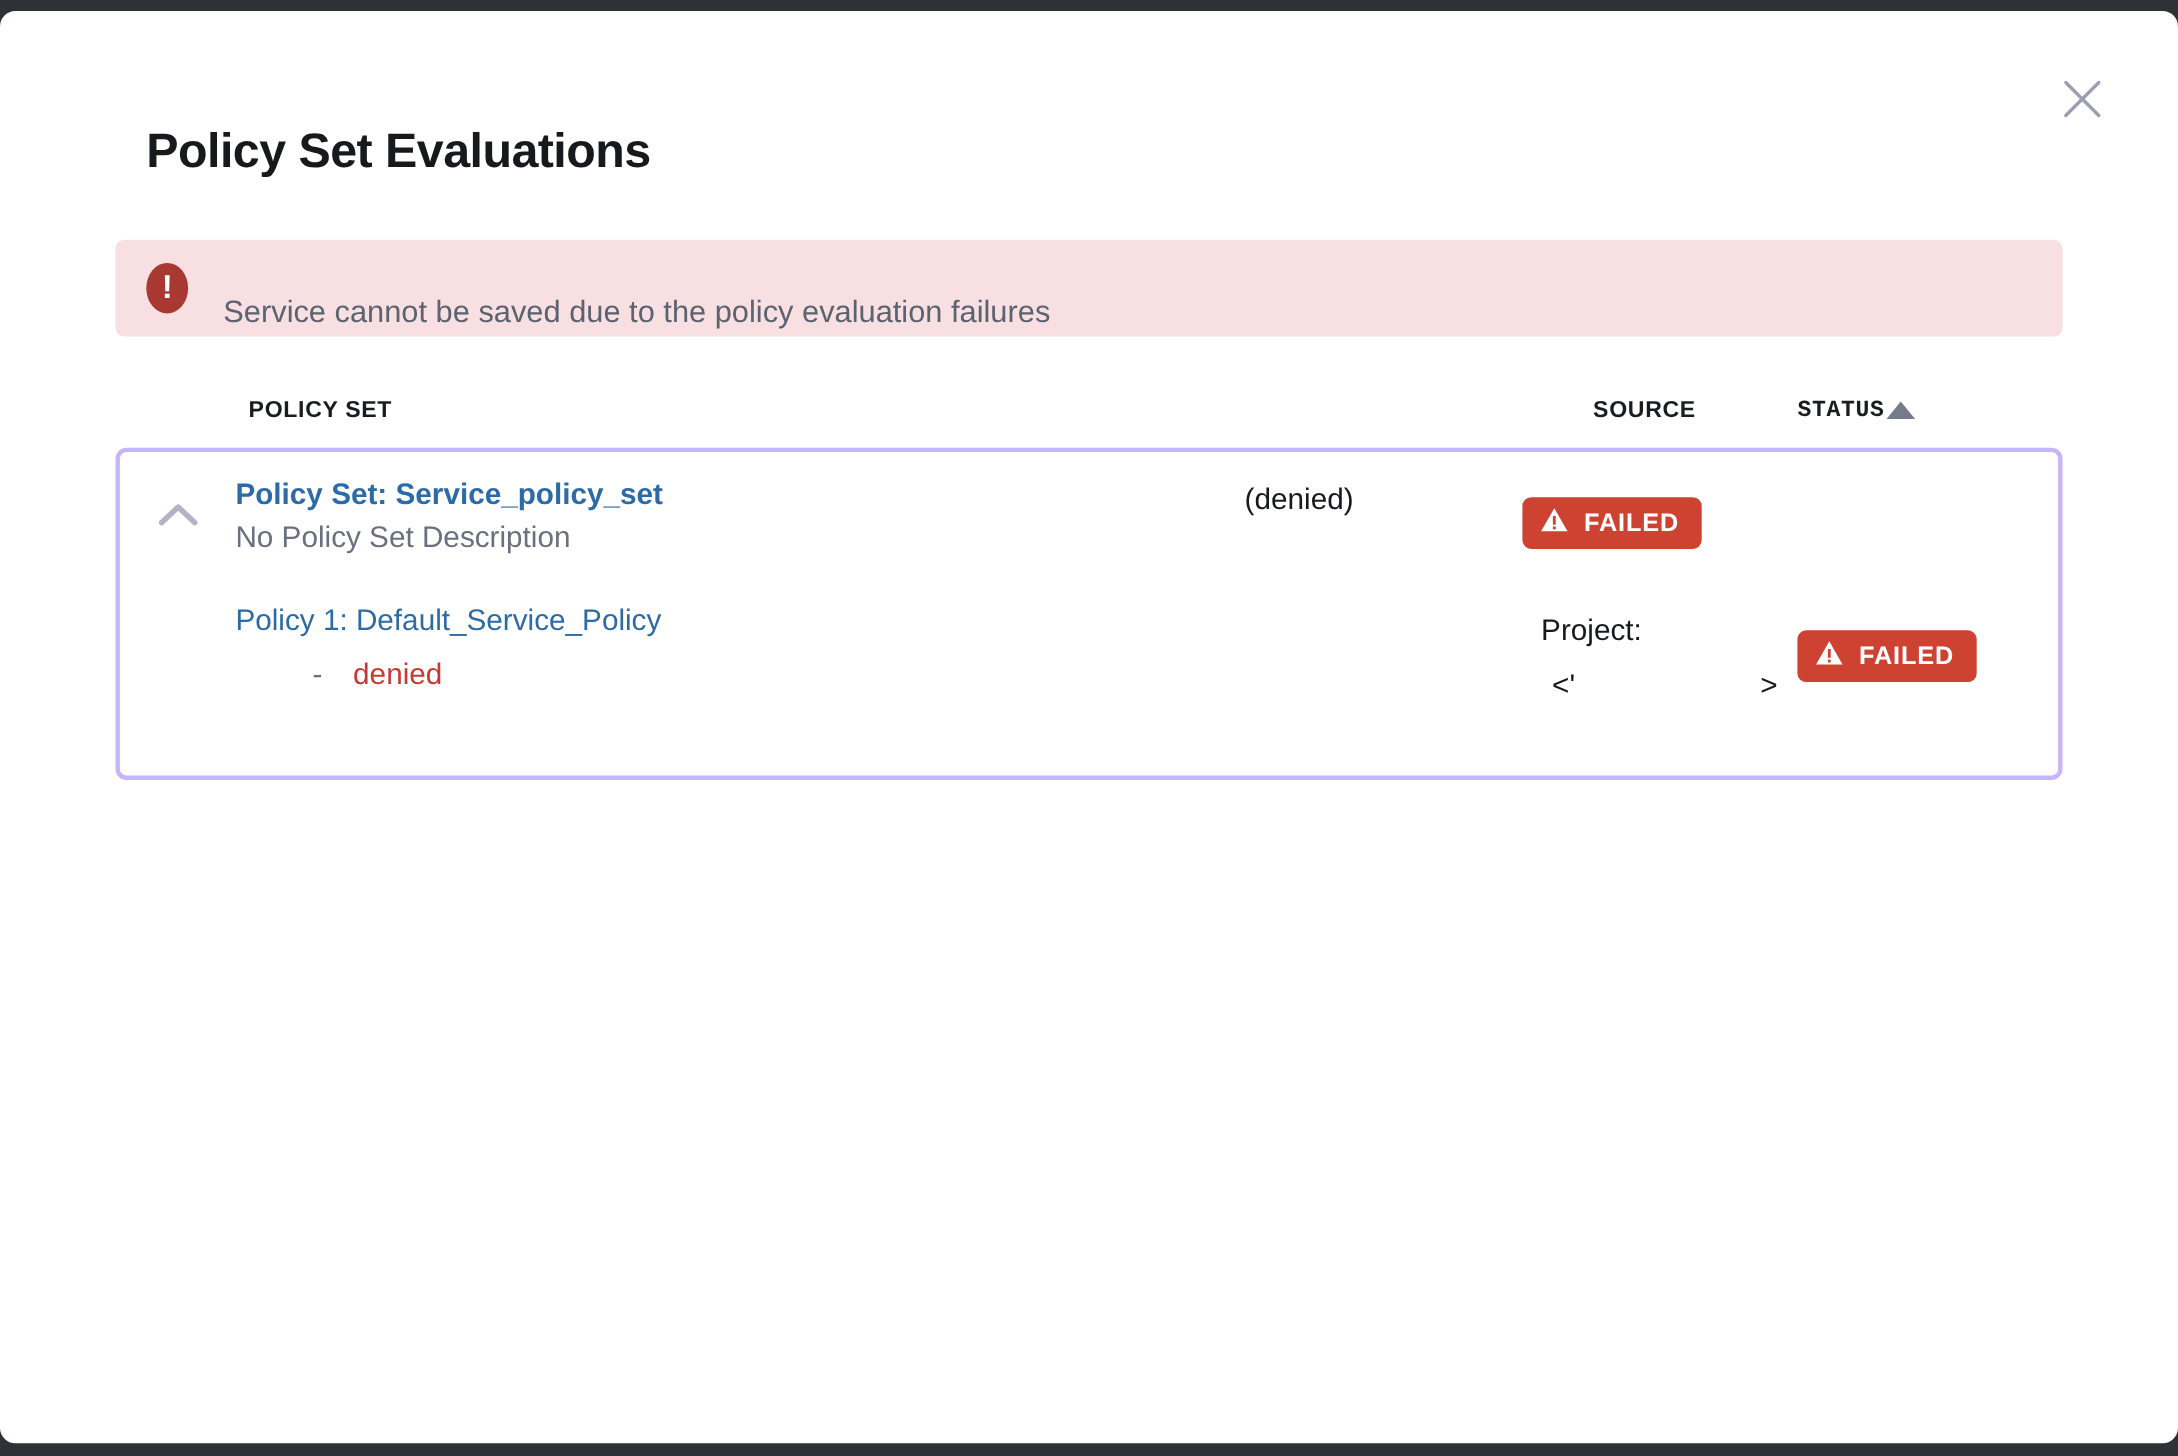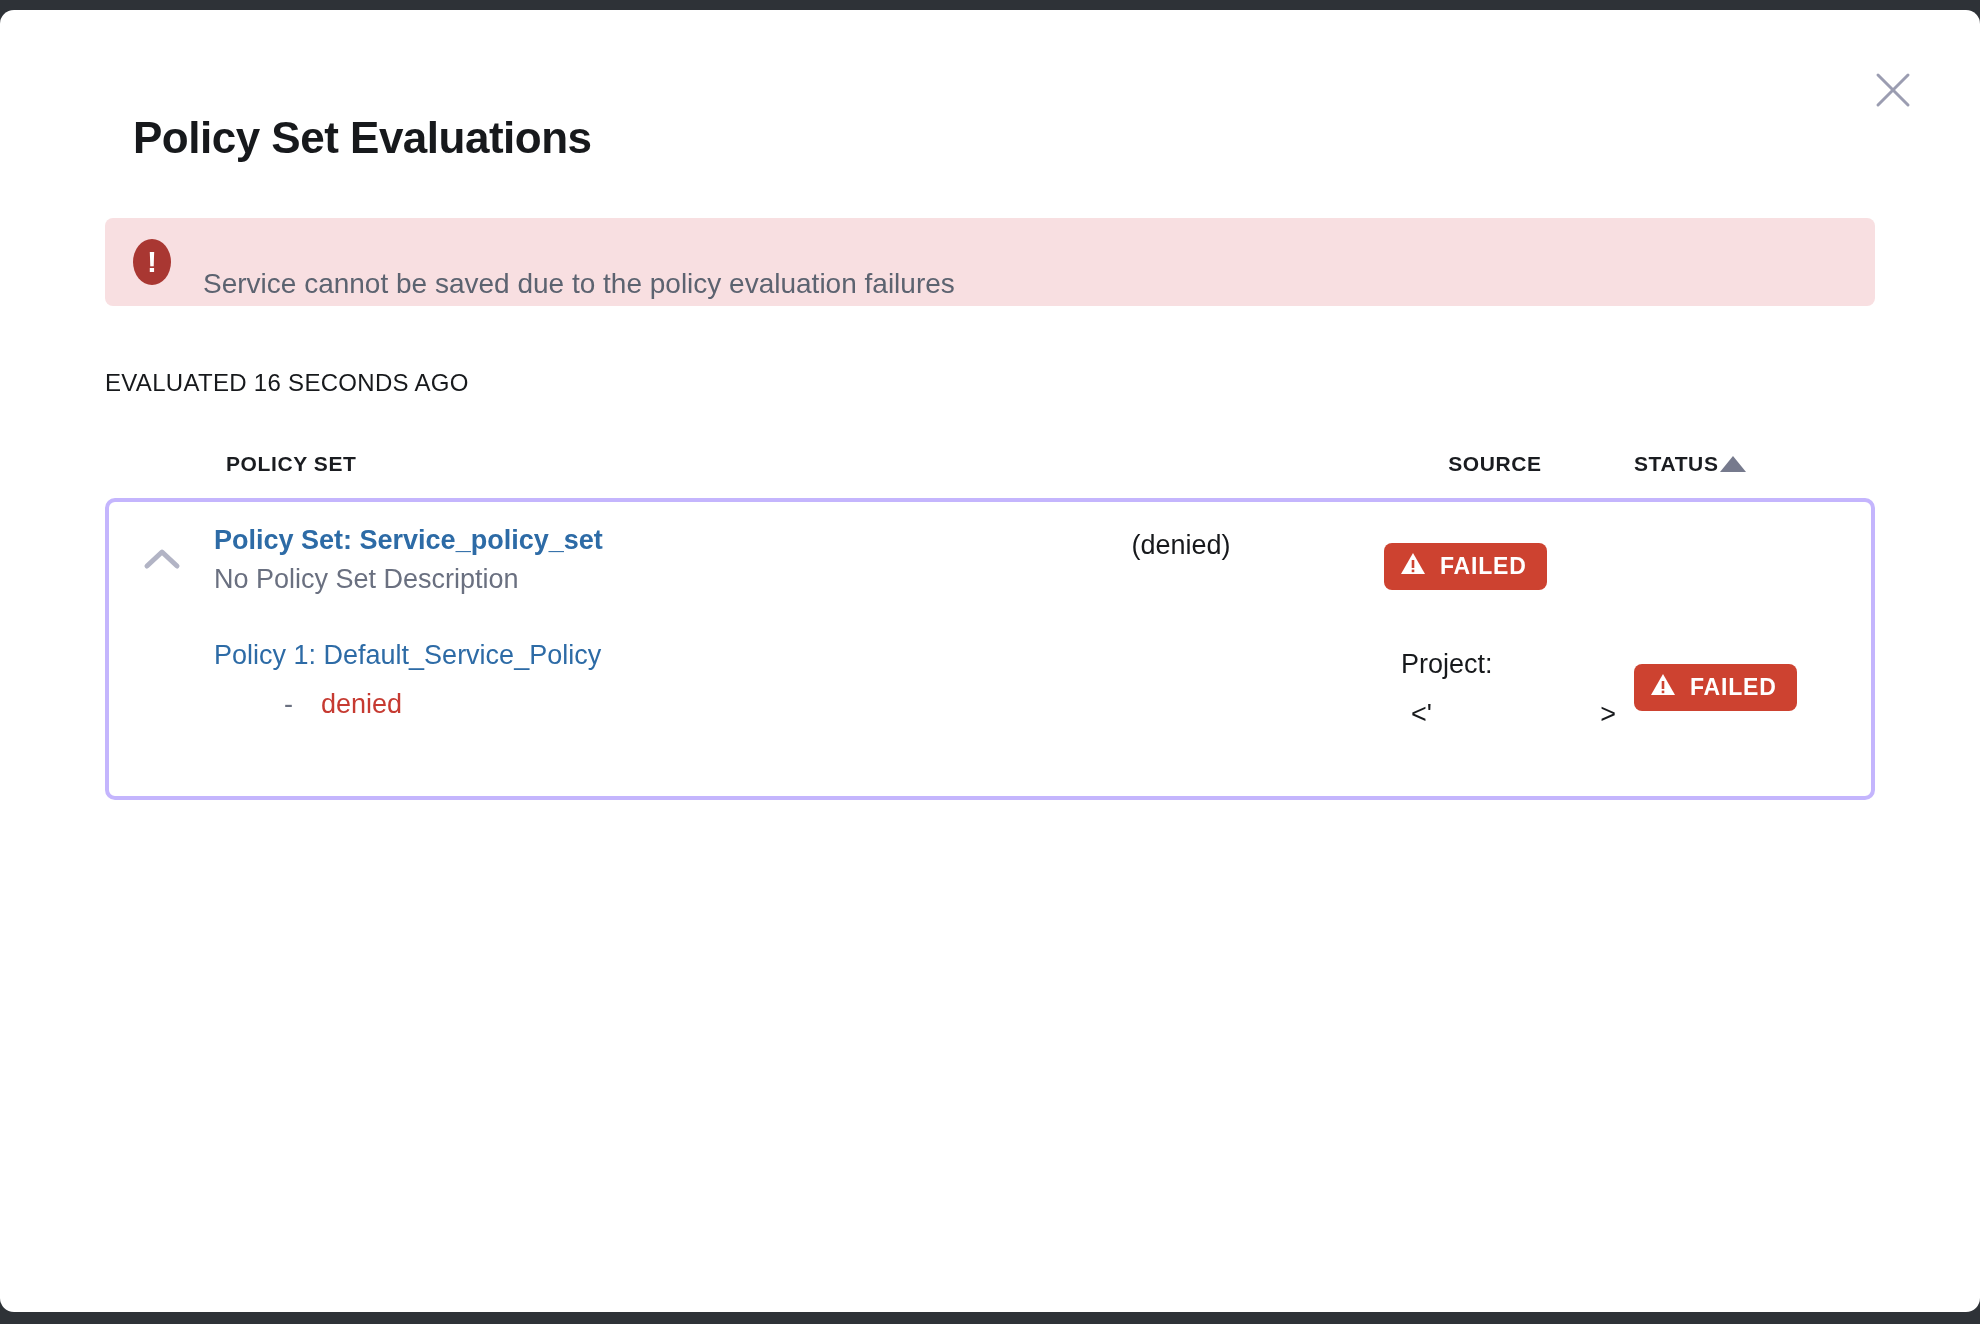--- a/index.html
+++ b/index.html
@@ -81,20 +81,21 @@
     color: #1a1c20;
     letter-spacing: 0.6px;
   }
   .th-policyset { grid-column: 2; padding-left: 16px; }
   .th-source { grid-column: 4; text-align: center; }
   .th-status {
     grid-column: 5;
     padding-left: 14px;
     display: flex; align-items: center; gap: 2px;
     cursor: pointer;
+    font-family: Liberation Mono, monospace;
   }
   .sort-caret {
     width: 0; height: 0;
     border-left: 13px solid transparent;
     border-right: 13px solid transparent;
     border-bottom: 16px solid #767a8d;
     display: inline-block;
   }
   .eval-card {
     margin-top: 22px;
@@ -201,21 +202,20 @@
       </span>
     </button>
 
     <h1 class="page-title">Policy Set Evaluations</h1>
 
     <div class="alert-banner">
       <span class="alert-icon">!</span>
       <span class="alert-text">Service cannot be saved due to the policy evaluation failures</span>
     </div>
 
-    <div class="evaluated-label">EVALUATED 16 SECONDS AGO</div>
 
     <div class="table-header grid-cols">
       <div class="th th-policyset">POLICY SET</div>
       <div class="th th-source">SOURCE</div>
       <div class="th th-status">
         <span>STATUS</span>
         <span class="sort-caret"></span>
       </div>
     </div>
 

